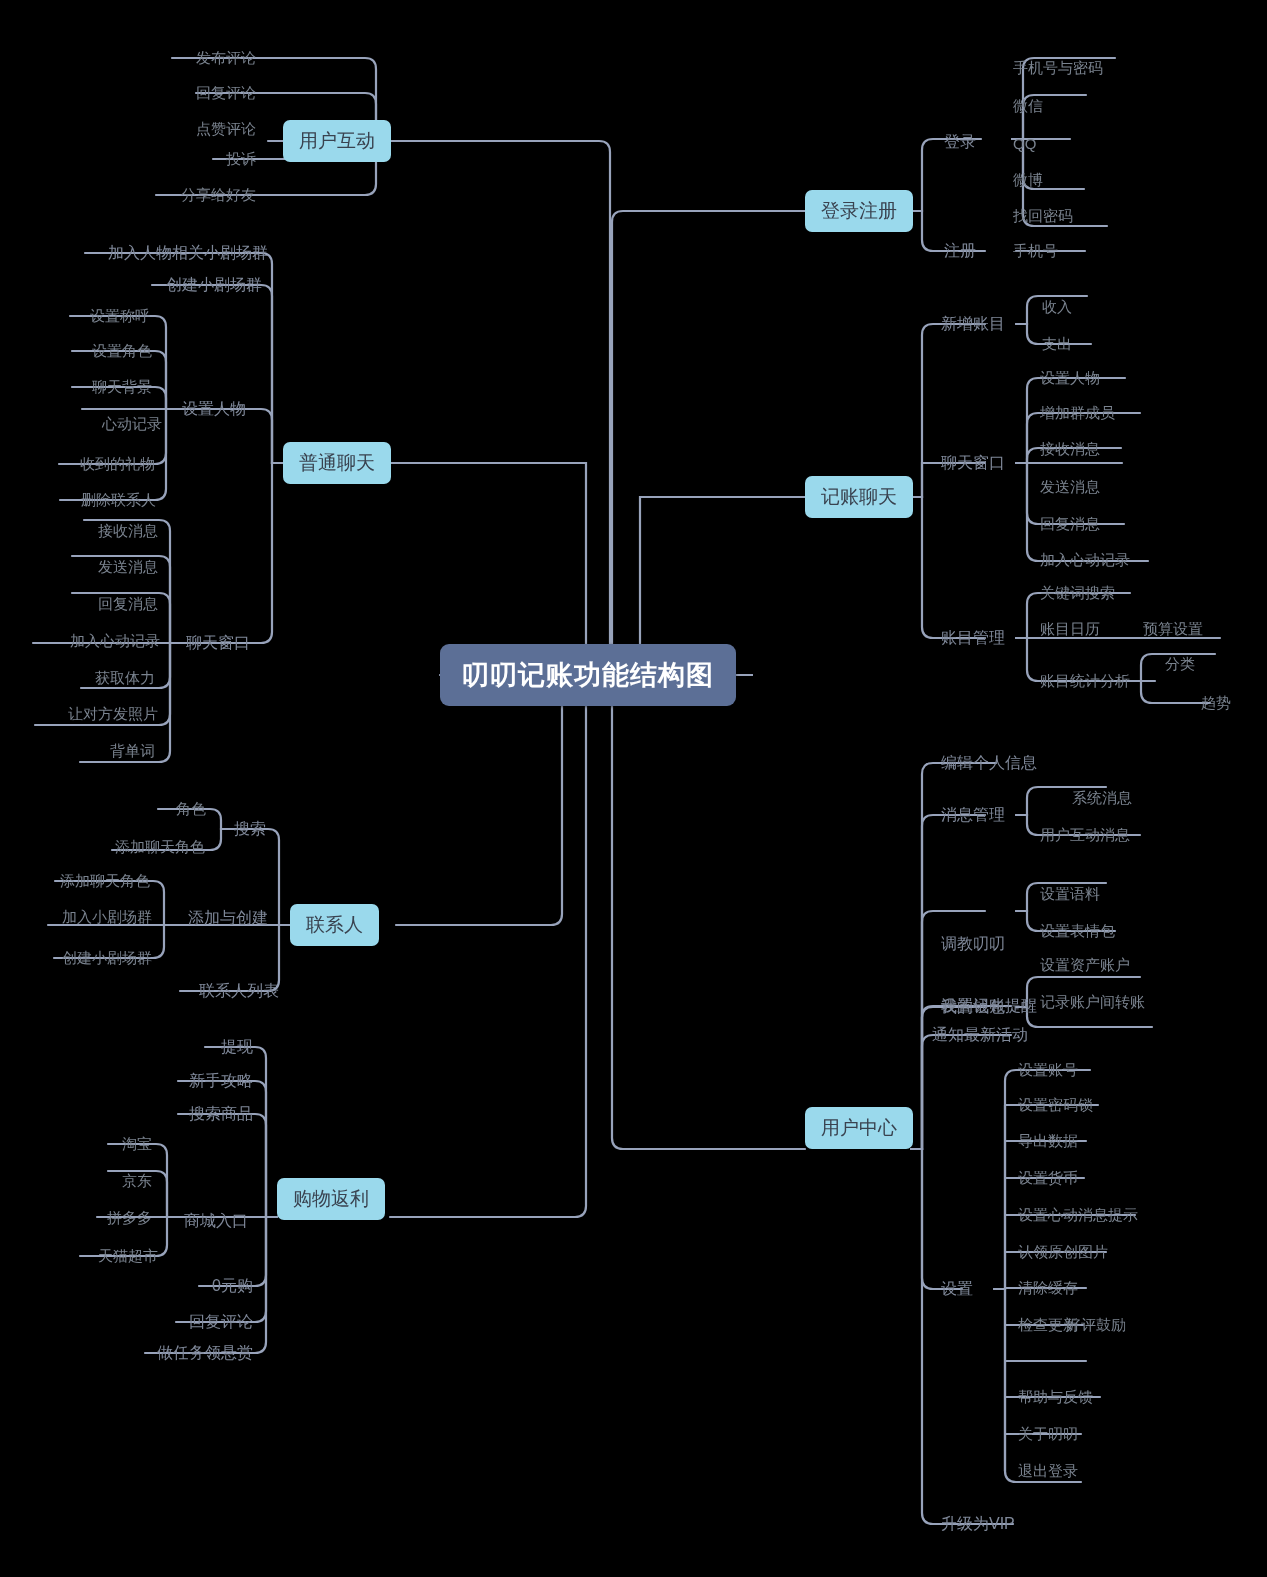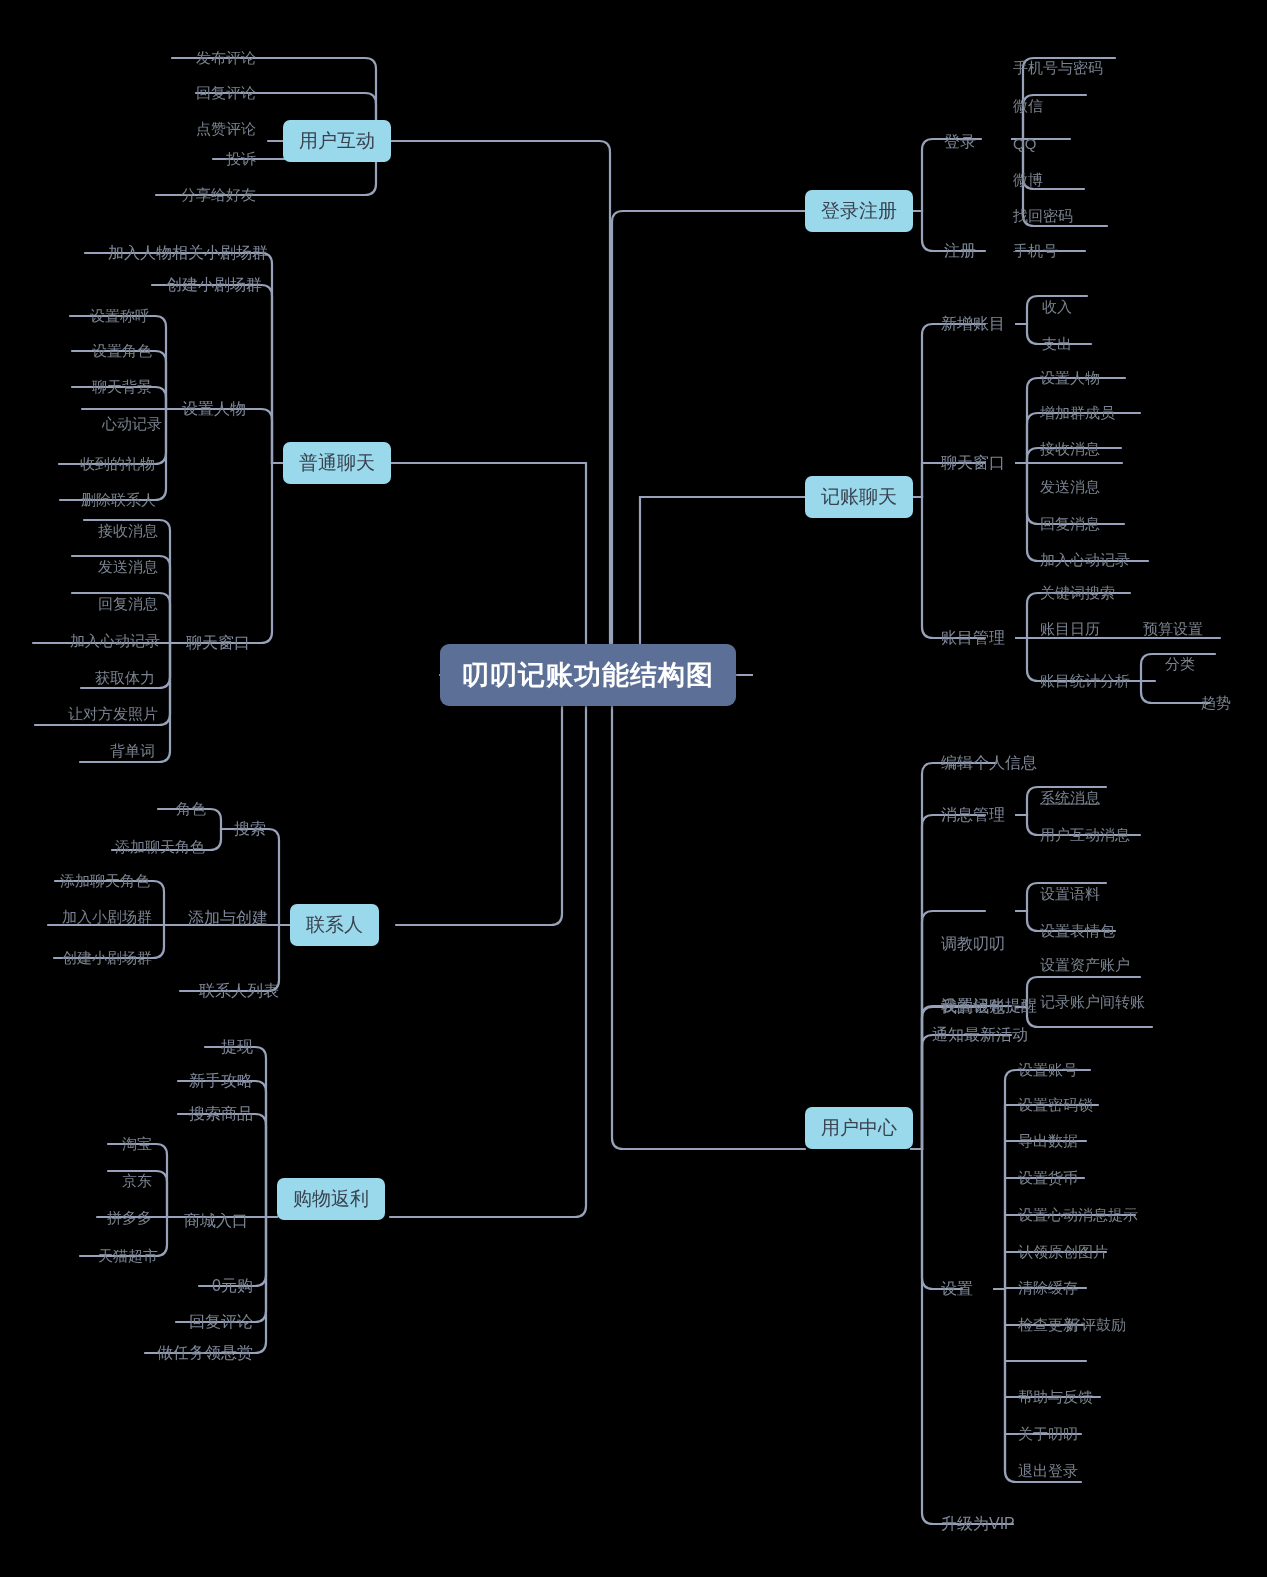--- a/index.html
+++ b/index.html
@@ -252,21 +252,21 @@
   <div class="node l1" style="left:805px;top:1128px;">用户中心</div>
   <div class="node l2" style="left:941px;top:763px;">编辑个人信息</div>
   <div class="node l2" style="left:941px;top:815px;">消息管理</div>
   <div class="node l2" style="left:941px;top:911px;margin-top:33px;">调教叨叨</div>
   <div class="node l2" style="left:941px;top:1007px;">我的钱包</div>
   <div class="node l2" style="left:941px;top:1006px;">设置记账提醒</div>
   <div class="node l2" style="left:932px;top:1035px;">通知最新活动</div>
   <div class="node l2" style="left:941px;top:1289px;">设置</div>
   <div class="node l2" style="left:941px;top:1524px;">升级为VIP</div>
 
-  <div class="node leaf" style="left:1040px;top:798px;text-decoration:underline;">系统消息</div>
+  <div class="node leaf" style="left:1072px;top:798px;">系统消息</div>
   <div class="node leaf" style="left:1040px;top:835px;">用户互动消息</div>
   <div class="node leaf" style="left:1040px;top:894px;">设置语料</div>
   <div class="node leaf" style="left:1040px;top:931px;">设置表情包</div>
   <div class="node leaf" style="left:1040px;top:965px;">设置资产账户</div>
   <div class="node leaf" style="left:1040px;top:1002px;">记录账户间转账</div>
 
   <div class="node leaf" style="left:1018px;top:1070px;">设置账号</div>
   <div class="node leaf" style="left:1018px;top:1105px;">设置密码锁</div>
   <div class="node leaf" style="left:1018px;top:1141px;">导出数据</div>
   <div class="node leaf" style="left:1018px;top:1178px;">设置货币</div>

